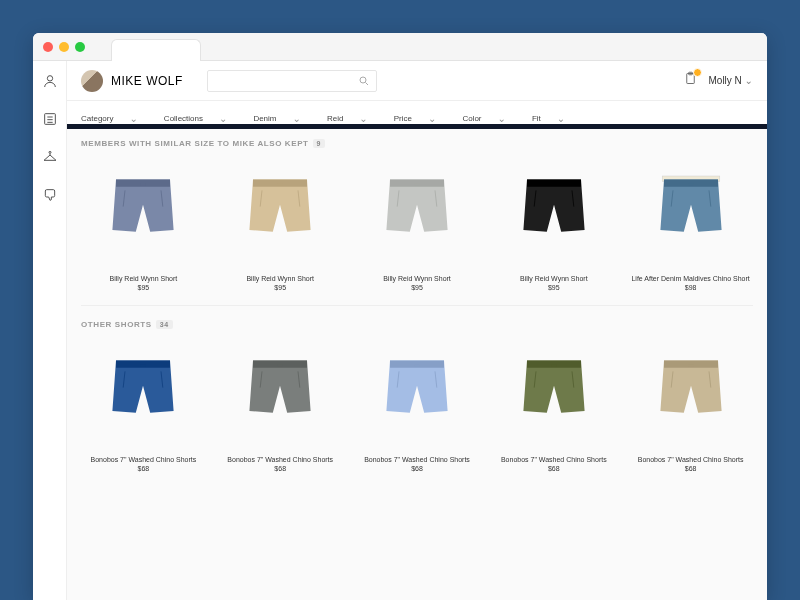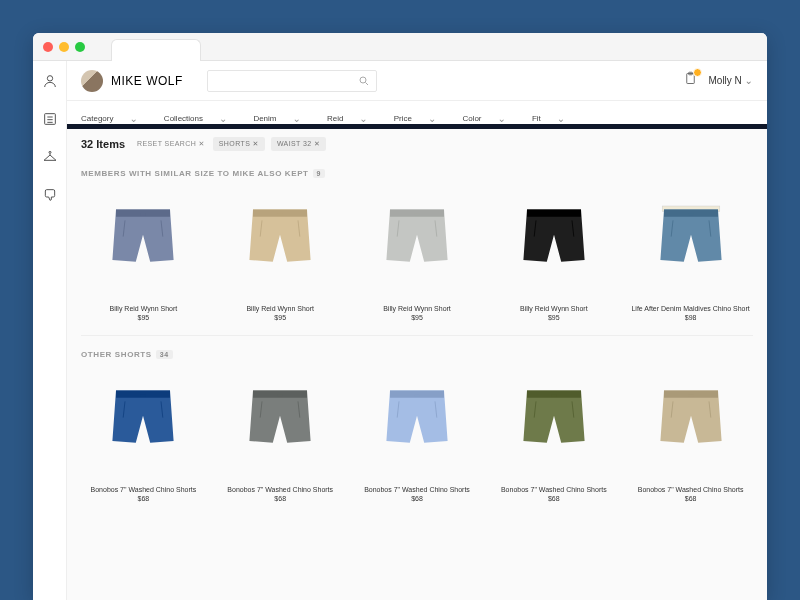--- a/index.html
+++ b/index.html
@@ -97,28 +97,20 @@
       </div>
       <div class="filterbar" id="filterbar">
           <div class="filt">Category</div>
           <div class="filt">Collections</div>
           <div class="filt">Denim</div>
           <div class="filt">Reid</div>
           <div class="filt">Price</div>
           <div class="filt">Color</div>
           <div class="filt">Fit</div>
         </div>
-      <div class="chipbar">
-        <div class="count">32 Items</div>
-        <div class="reset">RESET SEARCH</div>
-        <div id="chips" style="display:flex;gap:6px">
-            <div class="chip">SHORTS</div>
-            <div class="chip">WAIST 32</div>
-          </div>
-      </div>
       <div class="section">
         <div class="shead">
           <span>MEMBERS WITH SIMILAR SIZE TO MIKE ALSO KEPT</span><span class="scount">9</span>
         </div>
         <div class="grid" id="grid1">
             <div class="card">
               <div class="img">
                 <svg class="shorts" viewBox="0 0 100 100">
 
     <path d="M20 14 L80 14 L84 70 L58 72 L50 42 L42 72 L16 70 Z" fill="#7a88a8"></path>

